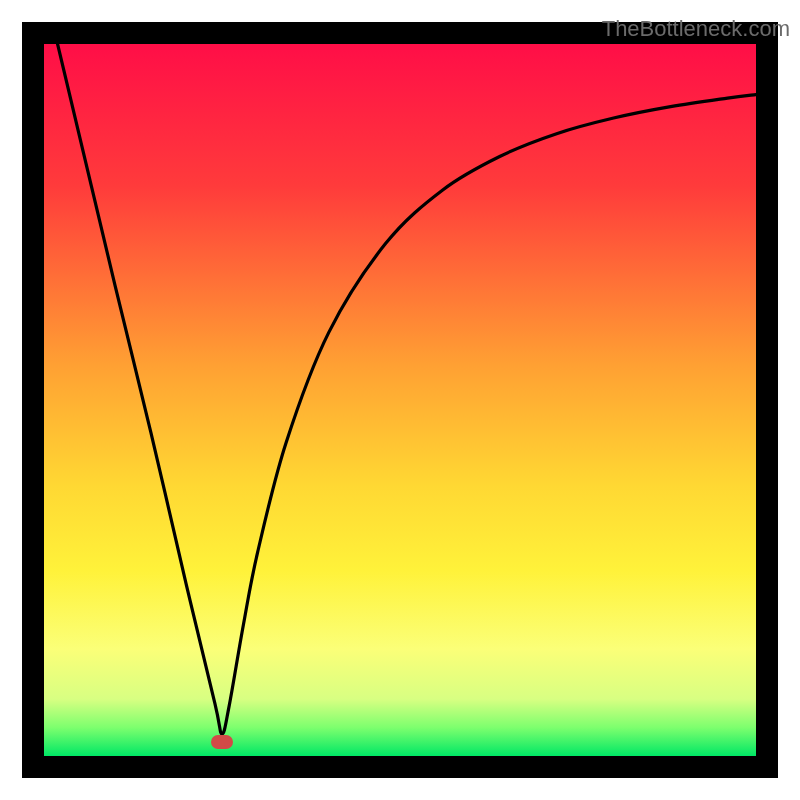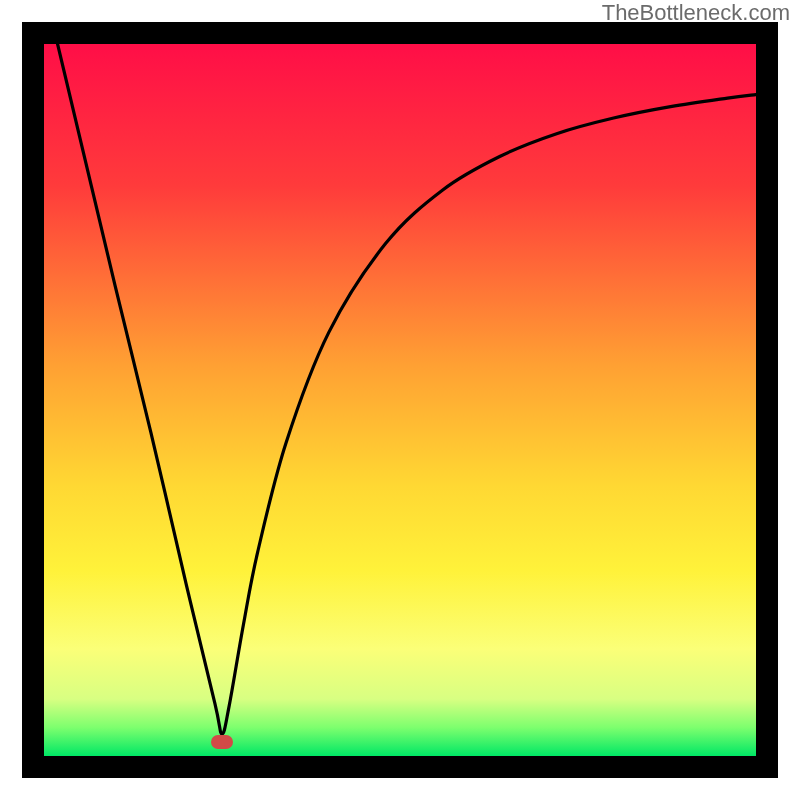--- a/index.html
+++ b/index.html
@@ -11,21 +11,21 @@
     background: #ffffff;
     font-family: Arial, Helvetica, sans-serif;
   }
   .container {
     position: relative;
     width: 800px;
     height: 800px;
   }
   .watermark {
     position: absolute;
-    top: 0;
+    top: 16px;
     right: 10px;
     color: #6b6b6b;
     font-size: 22px;
     font-family: Arial, Helvetica, sans-serif;
     z-index: 20;
     user-select: none;
     margin-left: 47px;
   }
   .outer-border {
     position: absolute;

